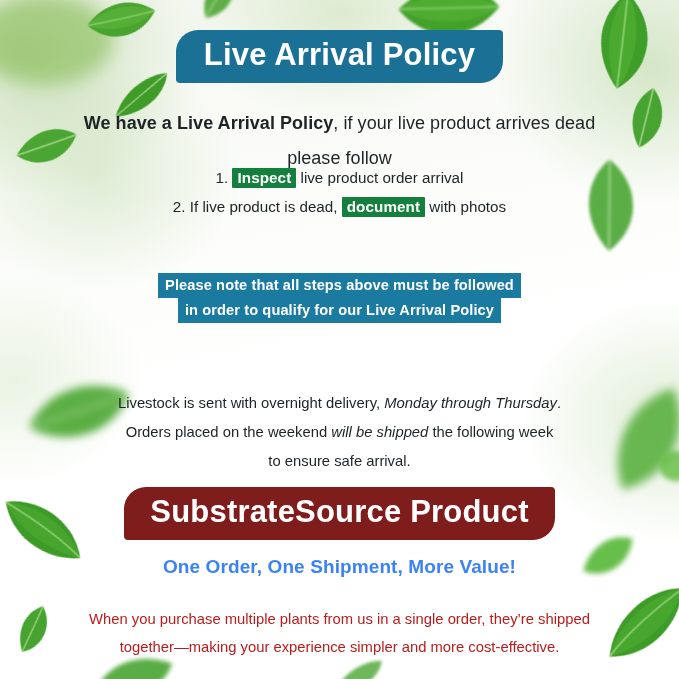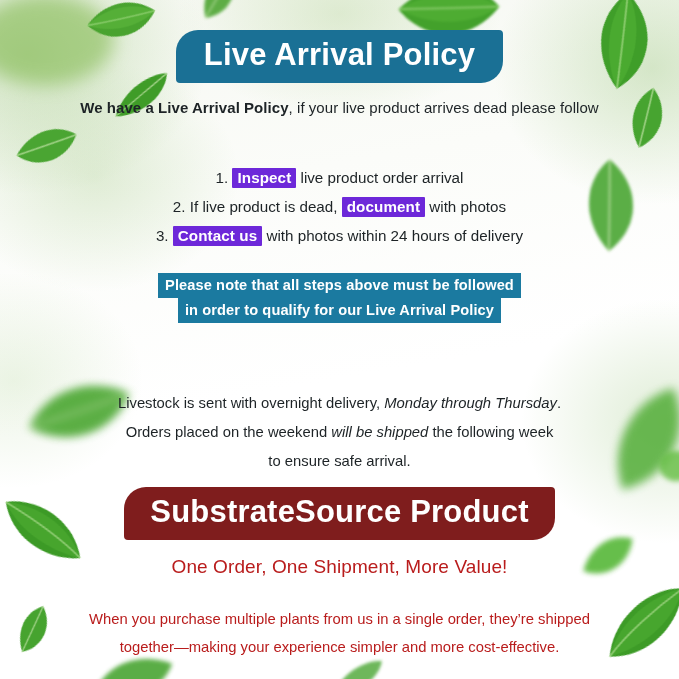--- a/index.html
+++ b/index.html
@@ -60,40 +60,40 @@
   }
   .ribbon-2 {
     background:#7f1d1d;
     font-size:31px;
     padding:7px 26px 9px;
     line-height:1.18;
   }
 
   
   .intro {
-    font-size:15px;
+    font-size:18px;
     color:#1d2326;
     line-height:1.92;
     letter-spacing:0.05px;
     max-width:530px;
-    margin:4px auto;
+    margin:16px auto;
   }
 
   
   .steps {
     list-style:none;
     font-size:15.2px;
     color:#1d2326;
     line-height:1.92;
     text-align:center;
   }
   .steps li { white-space:nowrap; }
 
   .hl-dark {
-    background:#6d28d9;
+    background:#15803d;
     color:#ffffff;
     font-weight:bold;
     padding:1px 5px 2px;
     border-radius:1px;
     letter-spacing:0.1px;
   }
 
   
   .note-line {
     display:inline-block;
@@ -112,22 +112,22 @@
     color:#1d2326;
     line-height:1.95;
     max-width:500px;
     margin:16px auto;
   }
   .shipping em { font-style:italic; }
 
   
   .tagline {
     font-size:19px;
-    font-weight:normal;
-    color:#b91c1c;
+    font-weight:bold;
+    color:#3b82f6;
     letter-spacing:0.1px;
   }
   .outro {
     font-size:14.8px;
     color:#b91c1c;
     line-height:1.88;
     max-width:520px;
     margin:16px auto;
   }
 
@@ -291,23 +291,20 @@
   <div class="row" id="r-steps">
     <ol class="steps">
       <li>
         <span>1.</span>
         <span></span>
         <span class="hl-dark">Inspect</span><span> live product order arrival</span>
       </li>
       <li>
         <span>2.</span><span> If live product is dead, </span><span class="hl-dark">document</span><span> with photos</span>
       </li>
-      <li>
-        <span>3.</span><span> </span><span class="hl-dark">Contact us</span><span> with photos within 24 hours of delivery</span>
-      </li>
     </ol>
   </div>
 
   <div class="row" id="r-note">
     <div style="margin-bottom:0;">
       <span class="note-line">Please note that all steps above must be followed</span>
     </div>
     <div>
       <span class="note-line">in order to qualify for our Live Arrival Policy</span>
     </div>

